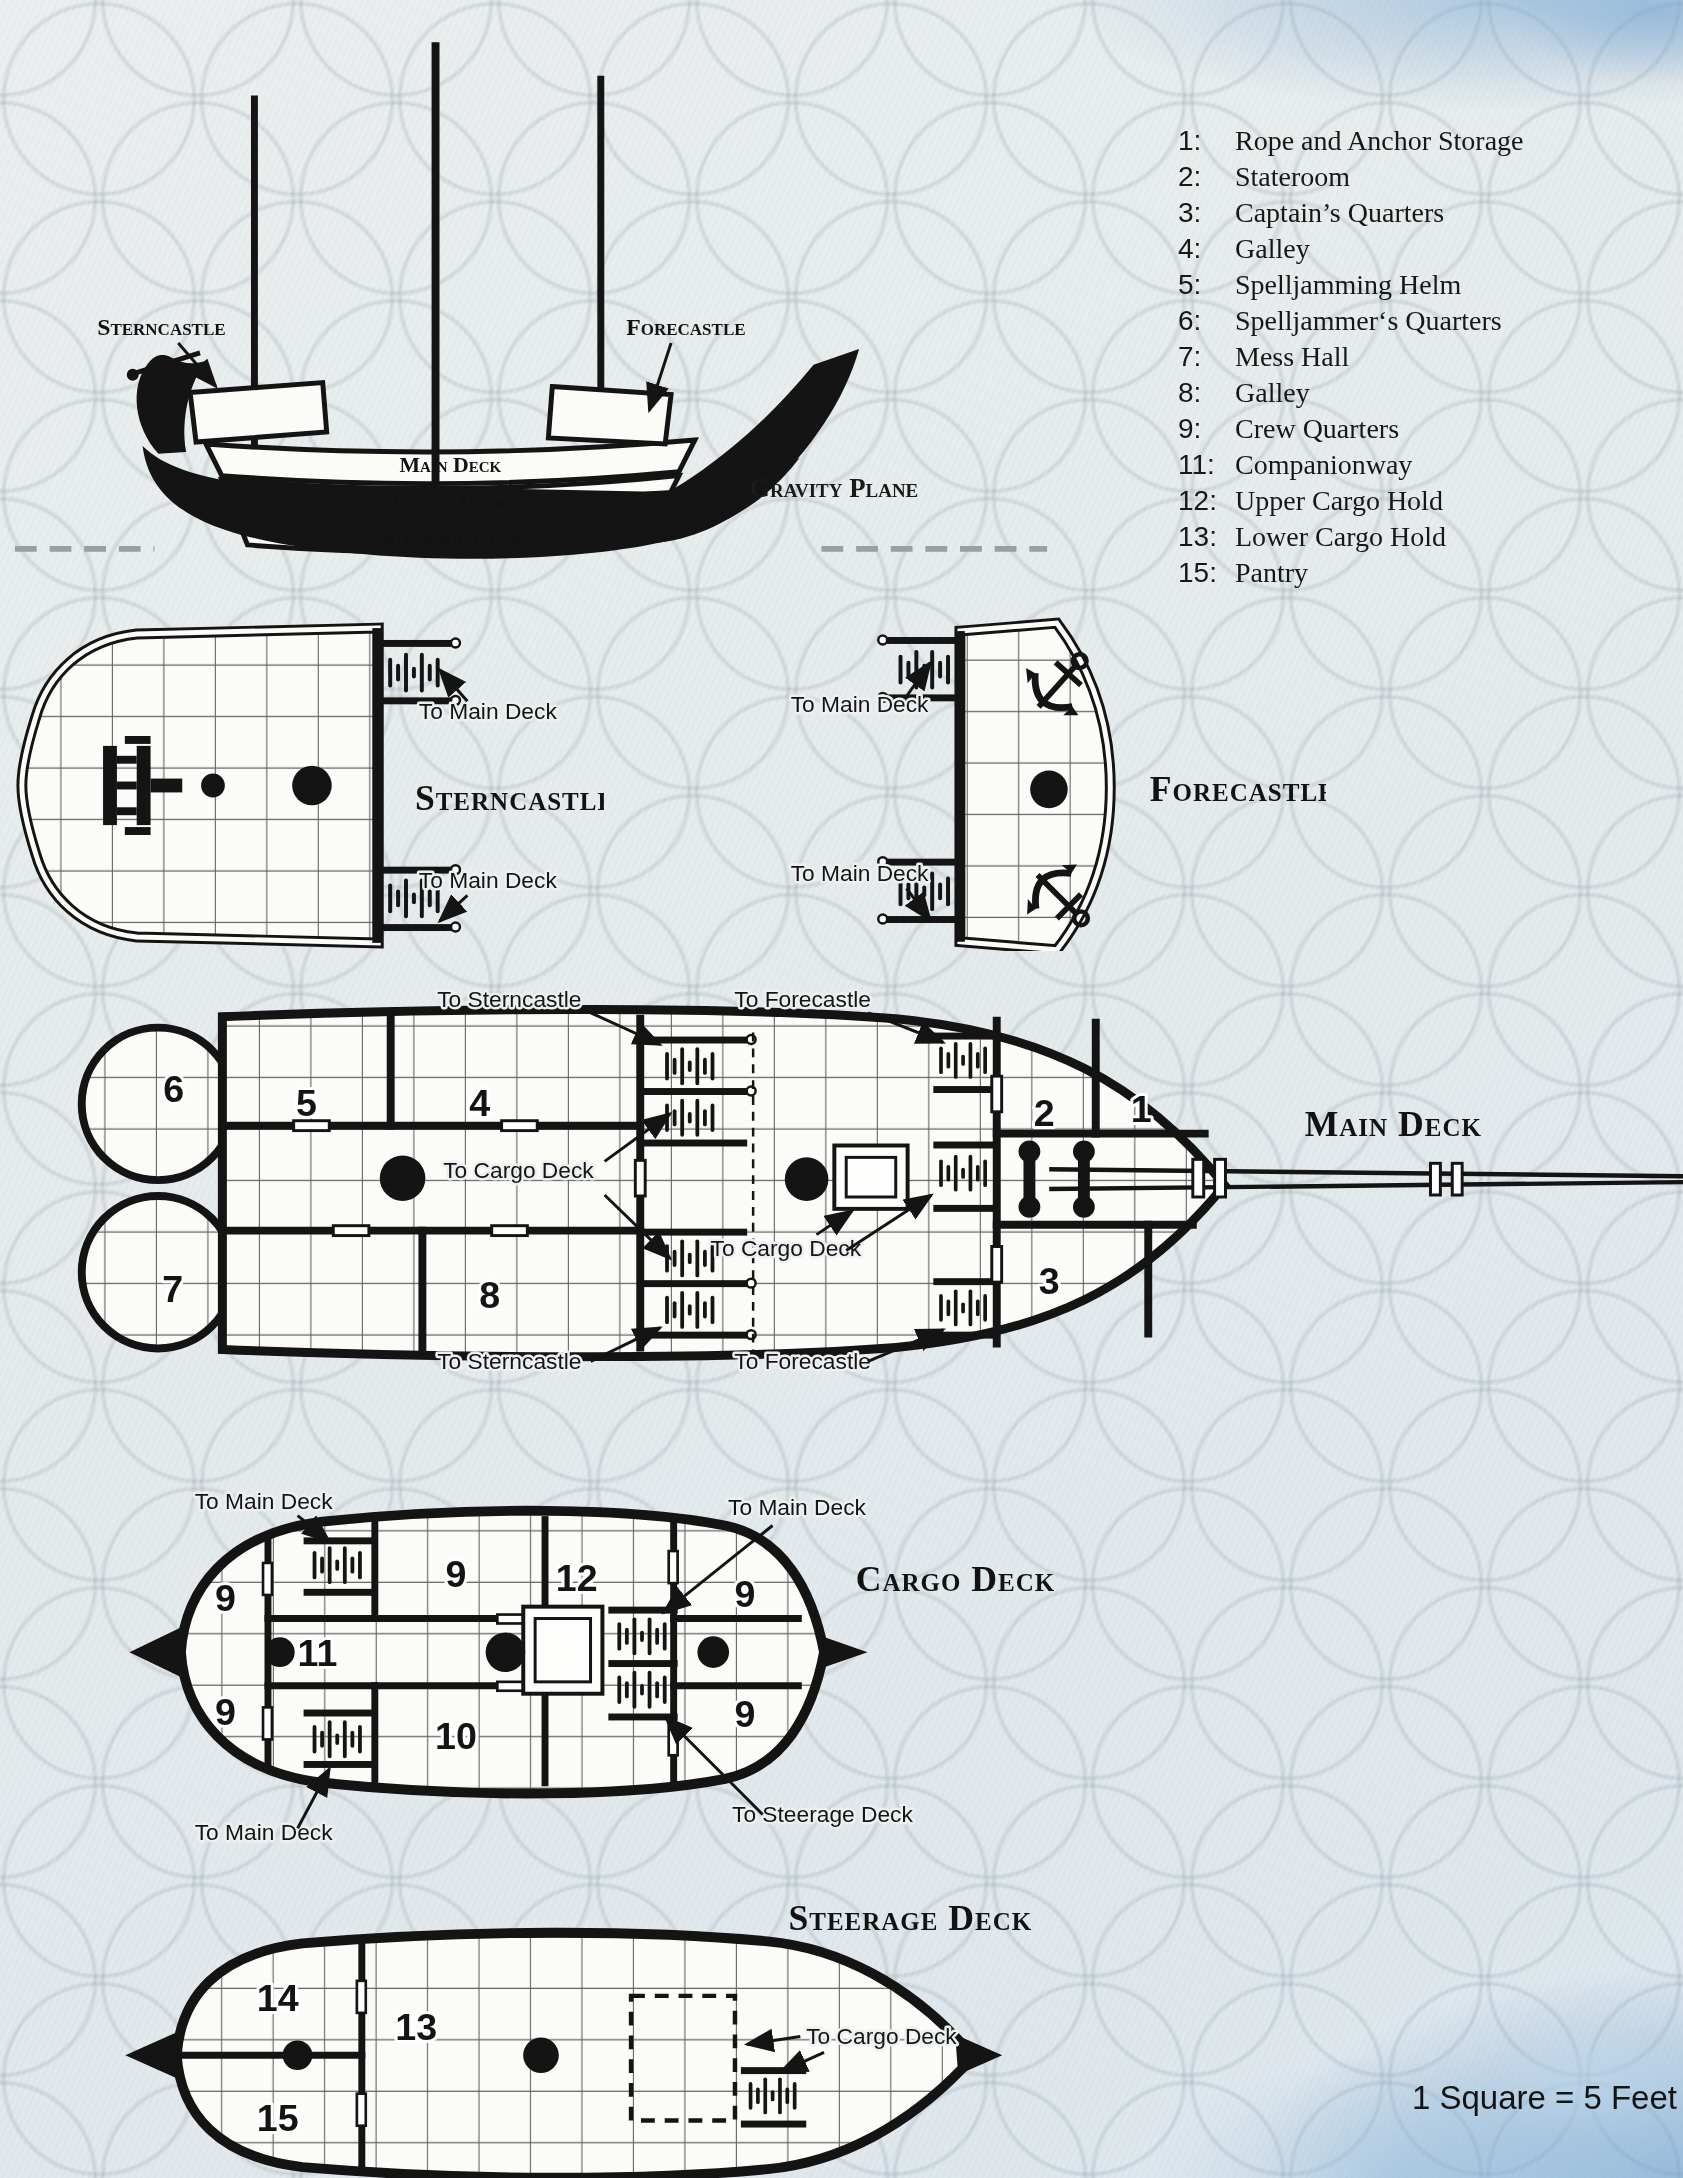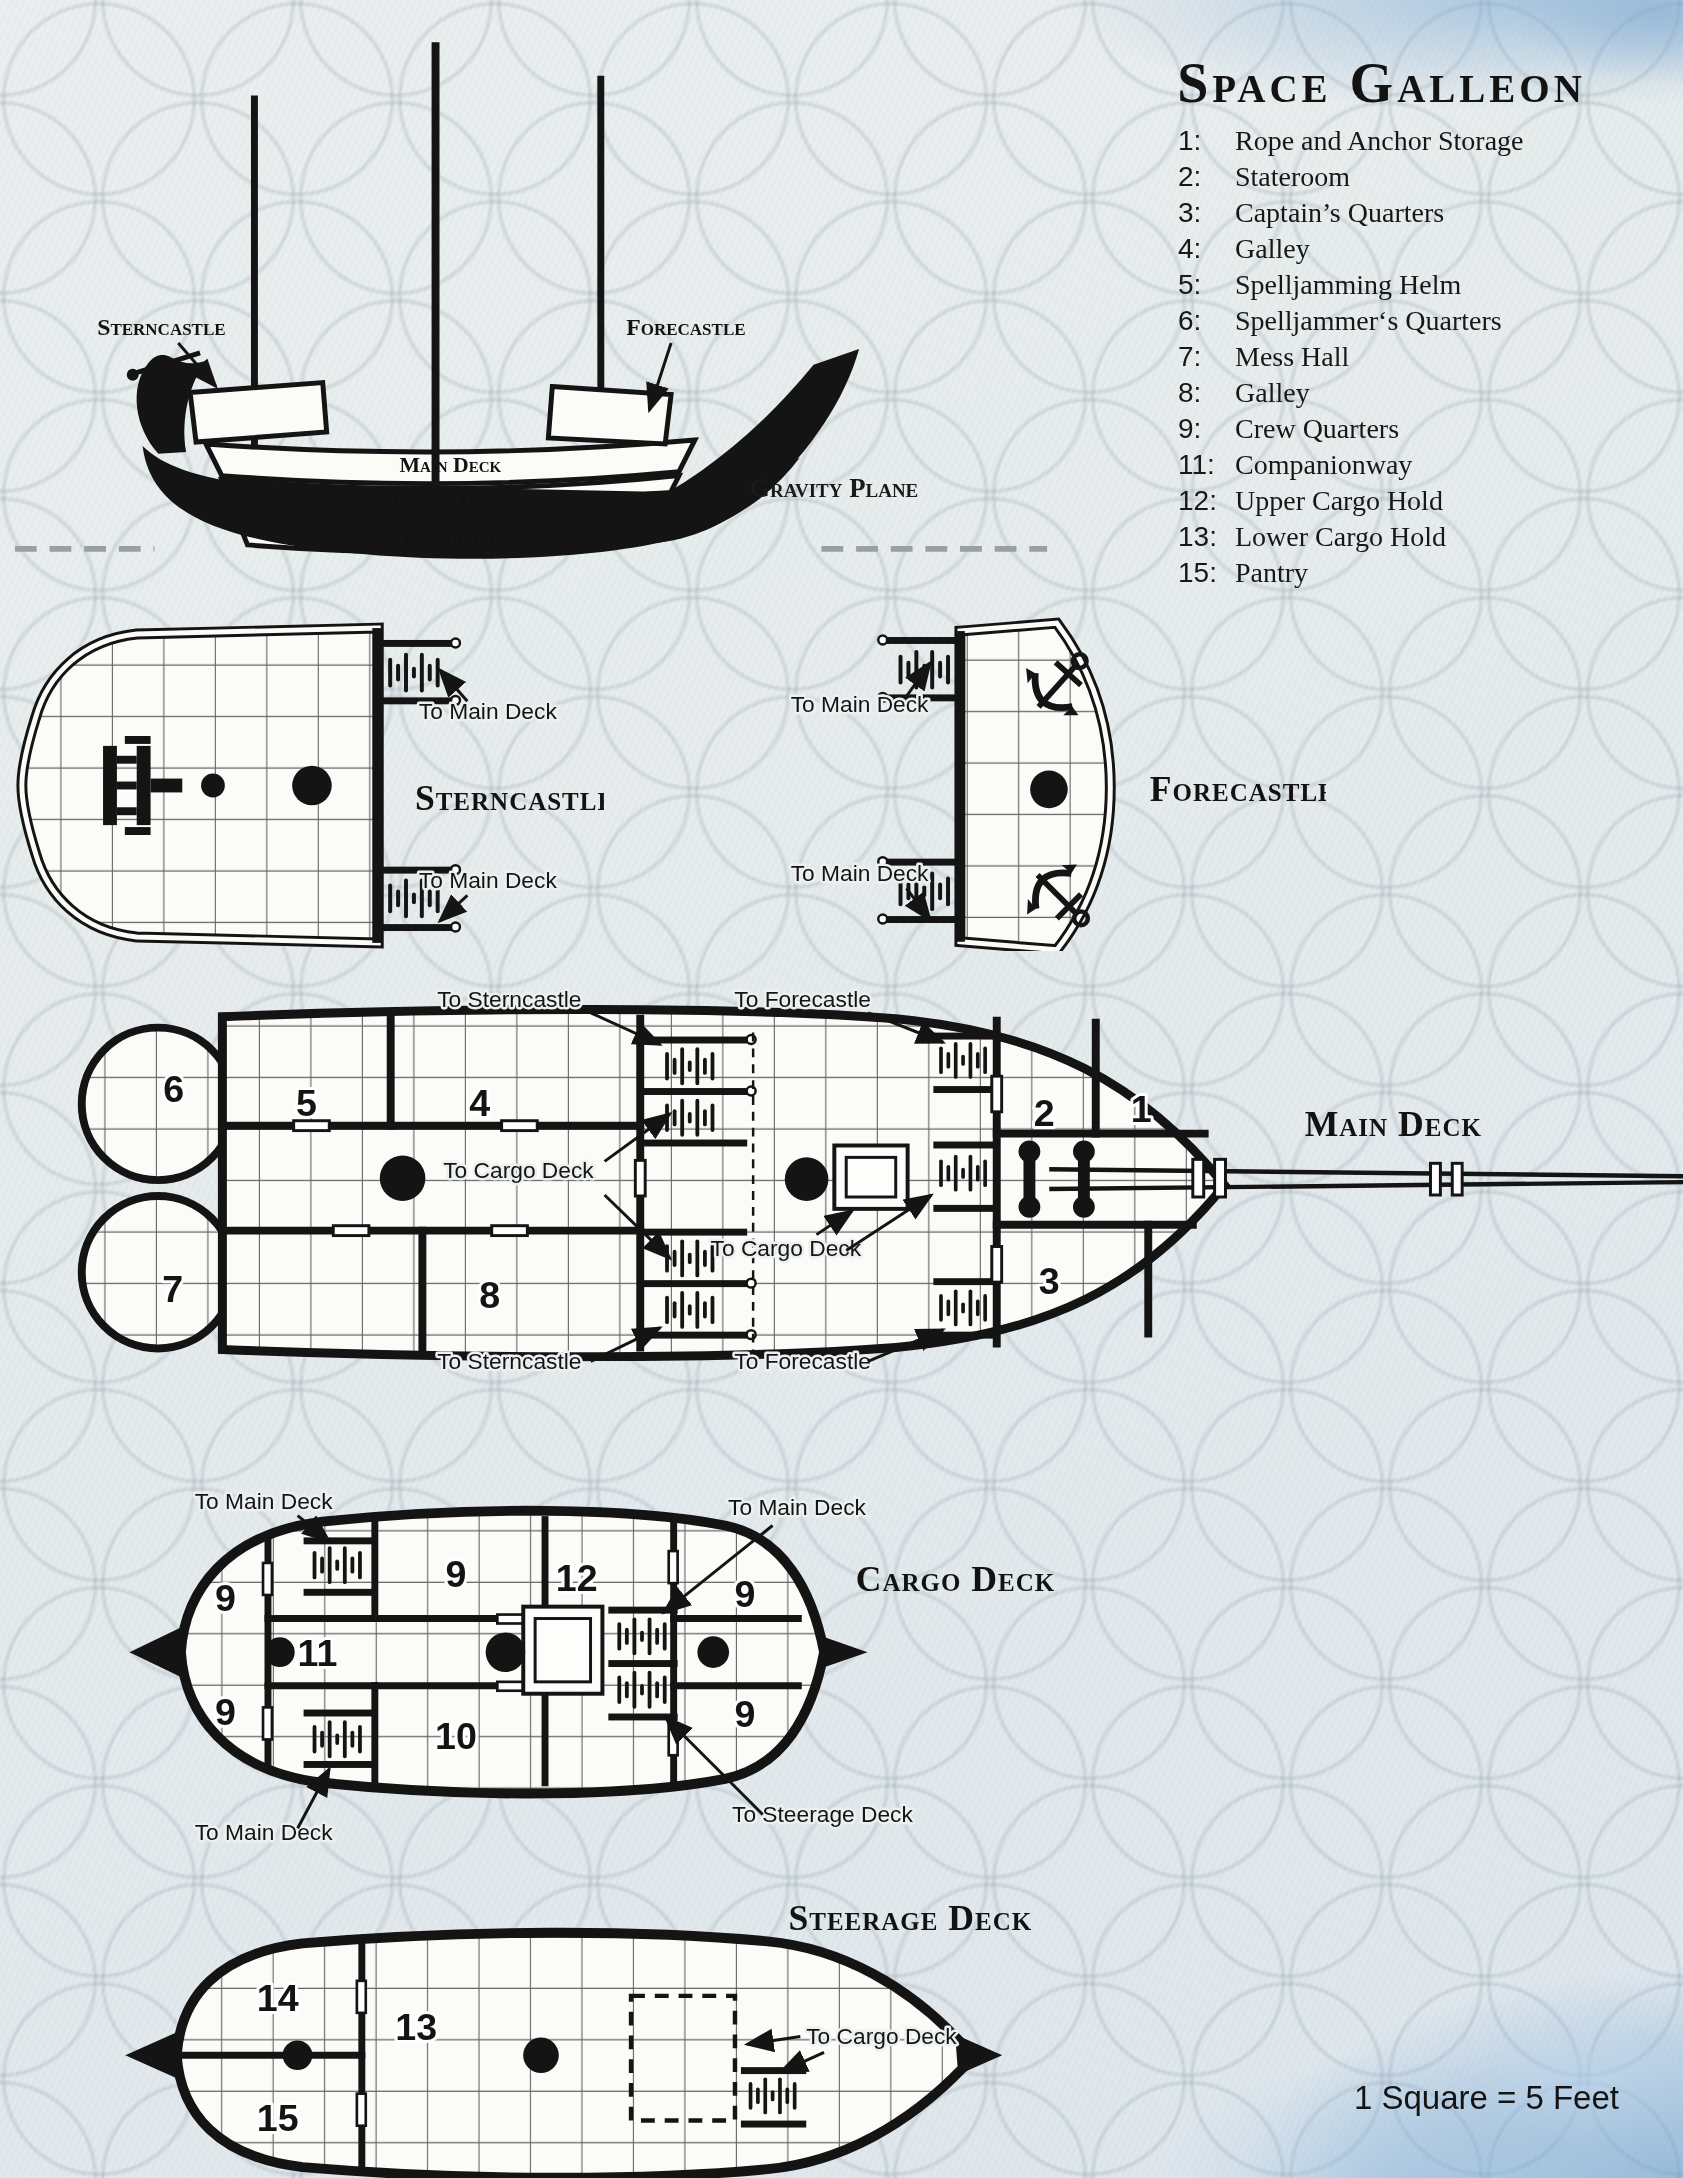--- a/index.html
+++ b/index.html
@@ -24,21 +24,21 @@
       radial-gradient(45% 60% at 62% 100%, rgba(150,190,222,.40), rgba(150,190,222,0) 70%),
       radial-gradient(20% 30% at 88% 70%, rgba(235,245,252,.55), rgba(235,245,252,0) 70%);}
   .abs{position:absolute;}
   .page-title{position:absolute;left:1134px;top:51px;width:495px;text-align:center;
     font-family:"Liberation Serif",serif;font-weight:700;font-variant:small-caps;
     font-size:56px;letter-spacing:4px;color:#131313;}
   .legend{position:absolute;left:1178px;top:125px;width:465px;}
   .legend-row{display:flex;align-items:baseline;height:36px;font-size:28px;color:#171717;}
   .legend-num{width:57px;flex:none;}
   .legend-label{flex:1;font-family:Liberation Serif, serif;}
-  .scale-note{position:absolute;left:1322px;top:2079px;width:297px;text-align:right;
+  .scale-note{position:absolute;left:1380px;top:2079px;width:297px;text-align:right;
     font-size:33px;color:#141414;}
   
   .lbl{font-family:"Liberation Sans",sans-serif;font-size:23px;fill:#141414;
        paint-order:stroke;stroke:#edf0f0;stroke-width:5px;stroke-linejoin:round;}
   .num{font-family:"Liberation Sans",sans-serif;font-size:38px;font-weight:600;fill:#141414;
        text-anchor:middle;paint-order:stroke;stroke:#ffffff;stroke-width:6px;stroke-linejoin:round;}
   .dt{font-family:"Liberation Serif",serif;font-weight:700;font-variant:small-caps;
       letter-spacing:1px;fill:#121212;font-size:36px;}
   .dt-sm{font-family:"Liberation Serif",serif;font-weight:700;font-variant:small-caps;
       fill:#121212;font-size:22px;text-anchor:middle;}
@@ -428,21 +428,20 @@
     </g>
     <text class="num" x="160" y="126">14</text>
     <text class="num" x="160" y="248">15</text>
     <text class="num" x="300" y="156">13</text>
     <text class="lbl" x="694" y="160">To Cargo Deck</text>
     <line class="arrow" x1="688" y1="152" x2="634" y2="160"></line>
     <line class="arrow" x1="712" y1="168" x2="668" y2="188"></line>
     <text class="dt" x="676" y="44">Steerage Deck</text>
   </svg>
 
-  <div class="page-title">Space Galleon</div>
 
   <div class="legend">
     <div class="legend-row">
         <span class="legend-num">1:</span>
         <span class="legend-label">Rope and Anchor Storage</span>
       </div>
     <div class="legend-row">
         <span class="legend-num">2:</span>
         <span class="legend-label">Stateroom</span>
       </div>

